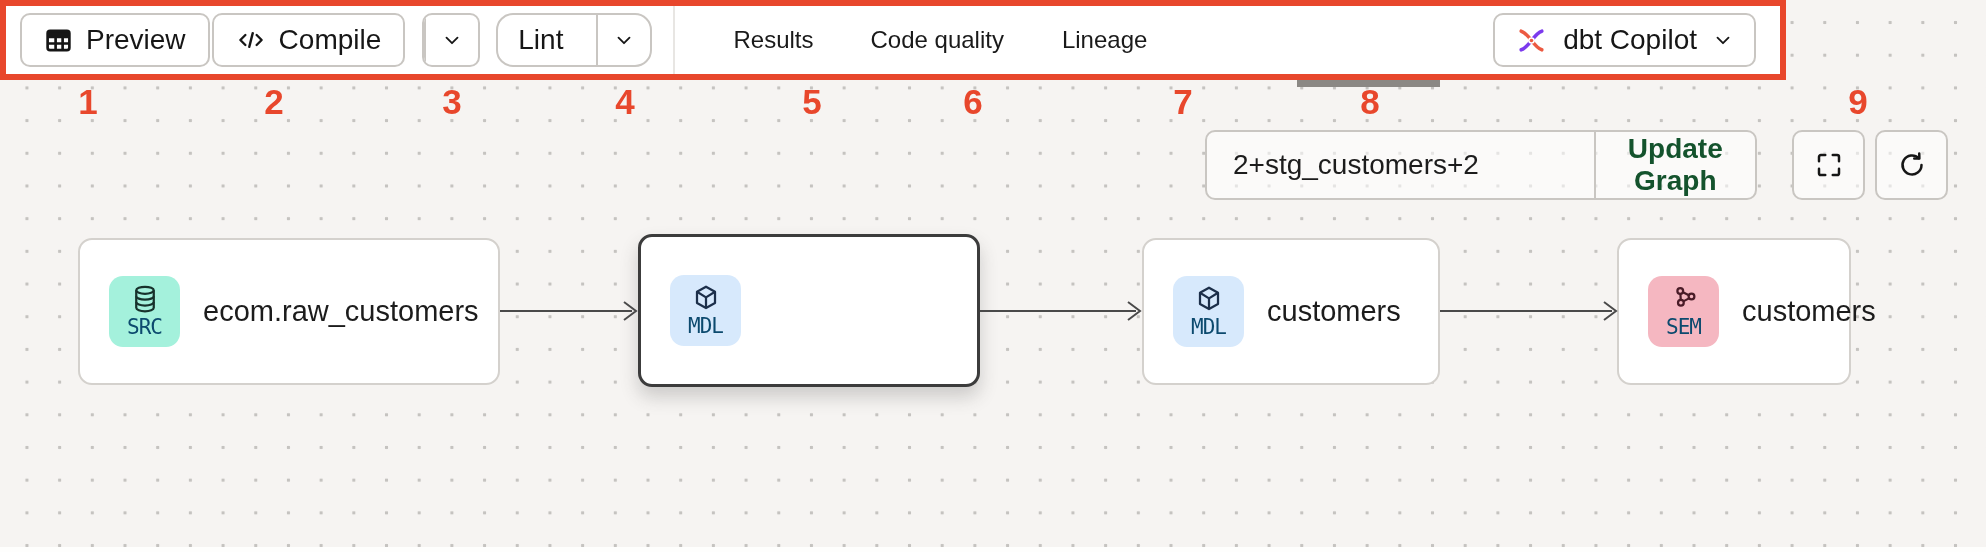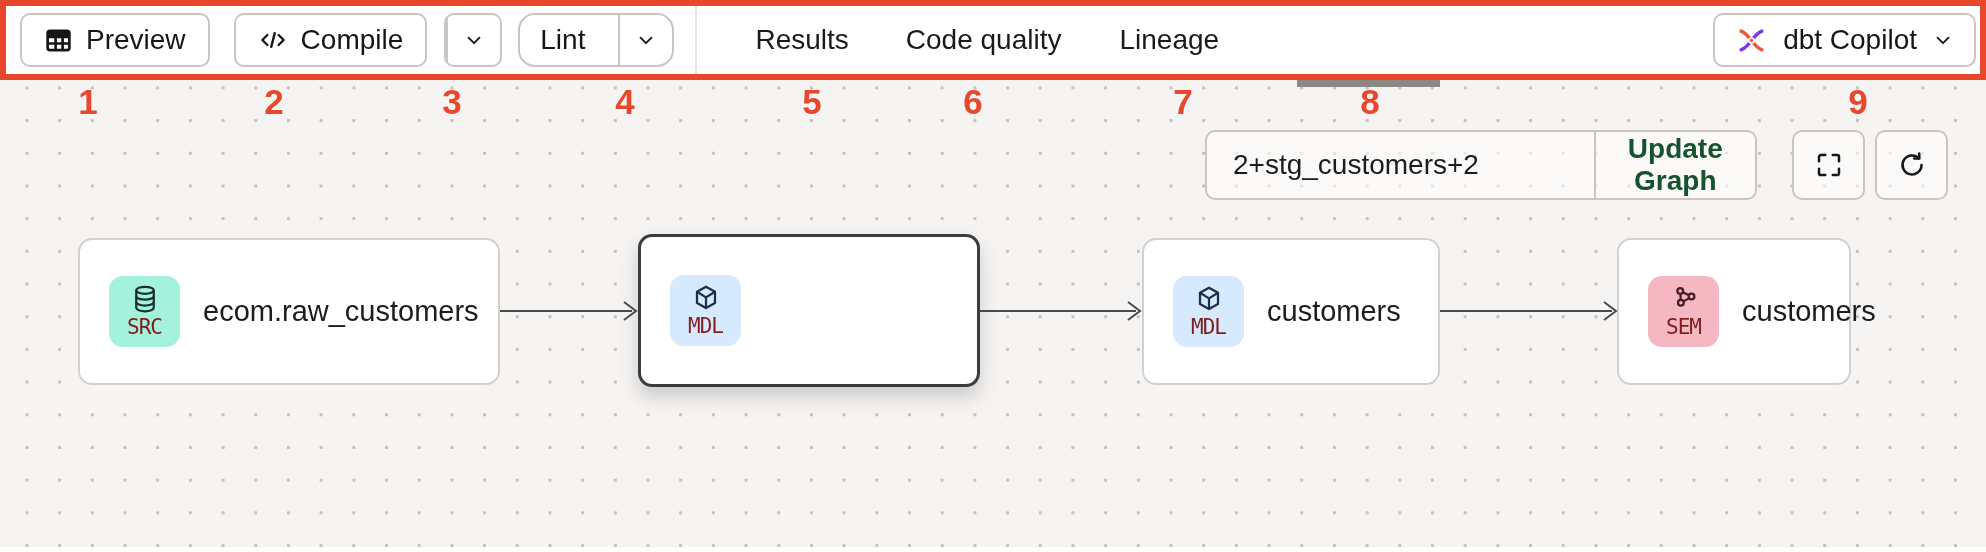--- a/index.html
+++ b/index.html
@@ -9,36 +9,36 @@
     background-color:#f6f4f2;
     background-image:radial-gradient(circle, #c5c3c0 1.7px, rgba(0,0,0,0) 2px);
     background-size:32.7px 32.7px;
     background-position:10.6px 6.2px;
     position:relative;
     color:#1a1a1a;
   }
 
   
   .annotation-box{
-    position:absolute; left:0; top:0; width:1986px; height:80px;
+    position:absolute; left:0; top:0; width:1786px; height:80px;
     background:#ffffff; border:6px solid #e8472c;
-    display:flex; align-items:center; padding:0 4px 0 14px;
+    display:flex; align-items:center; padding:0 24px 0 14px;
   }
   .tb-btn{
     height:54px; border:2px solid #c9c6c2; border-radius:10px; background:#fff;
     display:flex; align-items:center; gap:13px; padding:0 22px;
     font-size:28px; color:#161616; font-family:"Liberation Sans",sans-serif; cursor:pointer;
   }
   .tb-btn svg{ flex:0 0 auto; }
   .split{ padding:0; overflow:hidden; }
   .split .main{ display:flex; align-items:center; gap:13px; padding:0 20px; height:100%; }
   .split .chev{ display:flex; align-items:center; justify-content:center; width:54px; height:100%;
                 border-left:2px solid #c9c6c2; }
   .tb-divider{ width:2px; height:68px; background:#e8e6e3; margin-left:21px; }
-  .tb-tab{ font-size:28px; color:#1a1a1a; white-space:nowrap; cursor:pointer; }
+  .tb-tab{ font-size:24px; color:#1a1a1a; white-space:nowrap; cursor:pointer; }
   .spacer{ flex:1; }
   .copilot-btn{ font-weight:400; gap:15px; padding:0 20px; }
   .tab-indicator{ position:absolute; left:1297px; top:80px; width:143px; height:7px; background:#8b8884; }
 
   
   .num{ position:absolute; top:82px; transform:translateX(-50%);
         color:#e8472c; font-weight:700; font-size:35px; }
 
   
   .selector-group{
@@ -71,21 +71,21 @@
   .node.selected{
     top:234px; height:153px; border:3px solid #3c3c3c;
     box-shadow:0 10px 18px rgba(60,60,60,0.22);
   }
   .badge{
     width:71px; height:71px; border-radius:14px; flex:0 0 auto;
     display:flex; flex-direction:column; align-items:center; justify-content:center;
   }
   .badge-label{
     font-family:"DejaVu Sans Mono", monospace;
-    font-size:21px; color:#7f1d1d; margin-top:1px; letter-spacing:-1px;
+    font-size:21px; color:#0c4a6e; margin-top:1px; letter-spacing:-1px;
   }
   .node-label{ font-size:29px; color:#1c1c1c; white-space:nowrap; }
 
   .edge{ position:absolute; top:295px; }
 
   .bottom-strip{ position:absolute; left:0; bottom:0; width:100%; height:5px; background:rgba(255,255,255,0.85); }
 </style>
 </head>
 <body>
 
@@ -93,21 +93,21 @@
 
   <button class="tb-btn" style="margin-left:0;">
     <svg width="29" height="29" viewBox="0 0 24 24">
       <path d="M5 4h14a2 2 0 0 1 2 2v3H3V6a2 2 0 0 1 2-2z" fill="#161616"></path>
       <rect x="3" y="4" width="18" height="16" rx="2" fill="none" stroke="#161616" stroke-width="2.2"></rect>
       <path d="M3 9h18M3 14.5h18M9.6 9v11M15.4 9v11" stroke="#161616" stroke-width="2.2" fill="none"></path>
     </svg>
     <span>Preview</span>
   </button>
 
-  <button class="tb-btn" style="margin-left:24px;">
+  <button class="tb-btn" style="margin-left:2px;">
     <svg width="30" height="30" viewBox="0 0 24 24" fill="none" stroke="#161616" stroke-width="1.9" stroke-linecap="round" stroke-linejoin="round">
       <polyline points="7.5,8 3.5,12 7.5,16"></polyline>
       <polyline points="16.5,8 20.5,12 16.5,16"></polyline>
       <line x1="13.4" y1="6.5" x2="10.6" y2="17.5"></line>
     </svg>
     <span>Compile</span>
   </button>
 
   <div class="tb-btn split" style="margin-left:17px;">
     <div class="chev">

